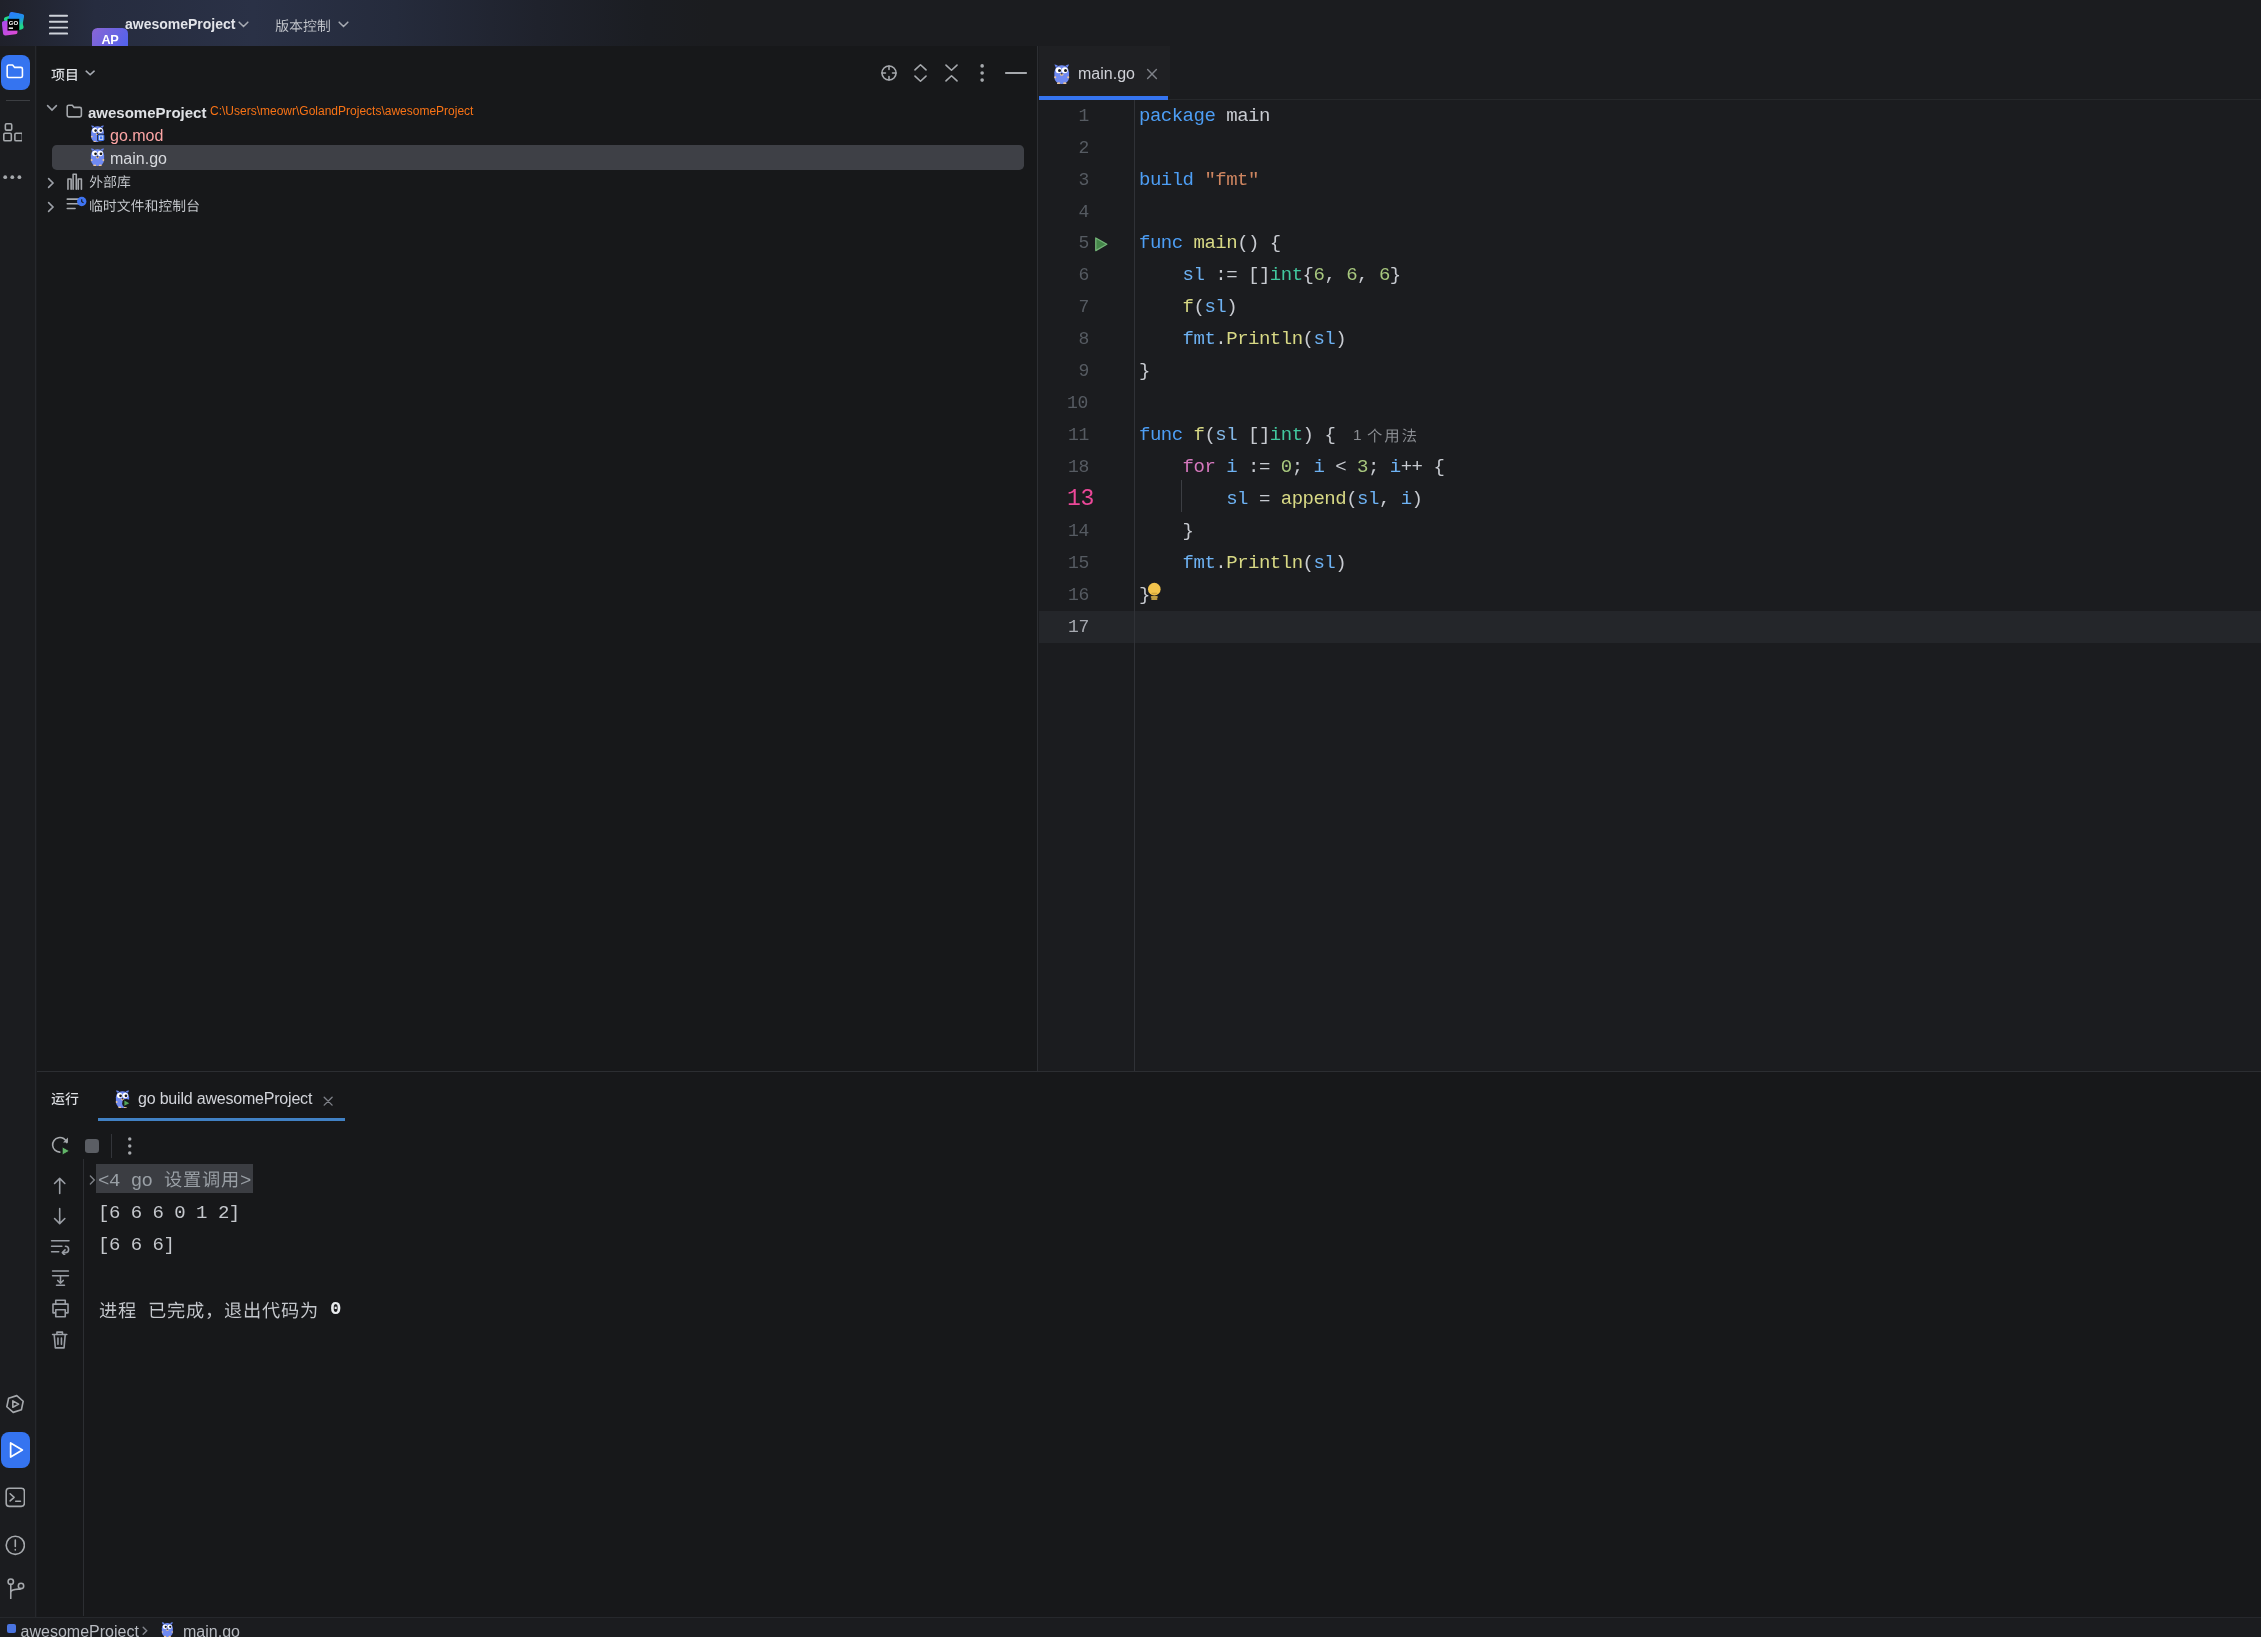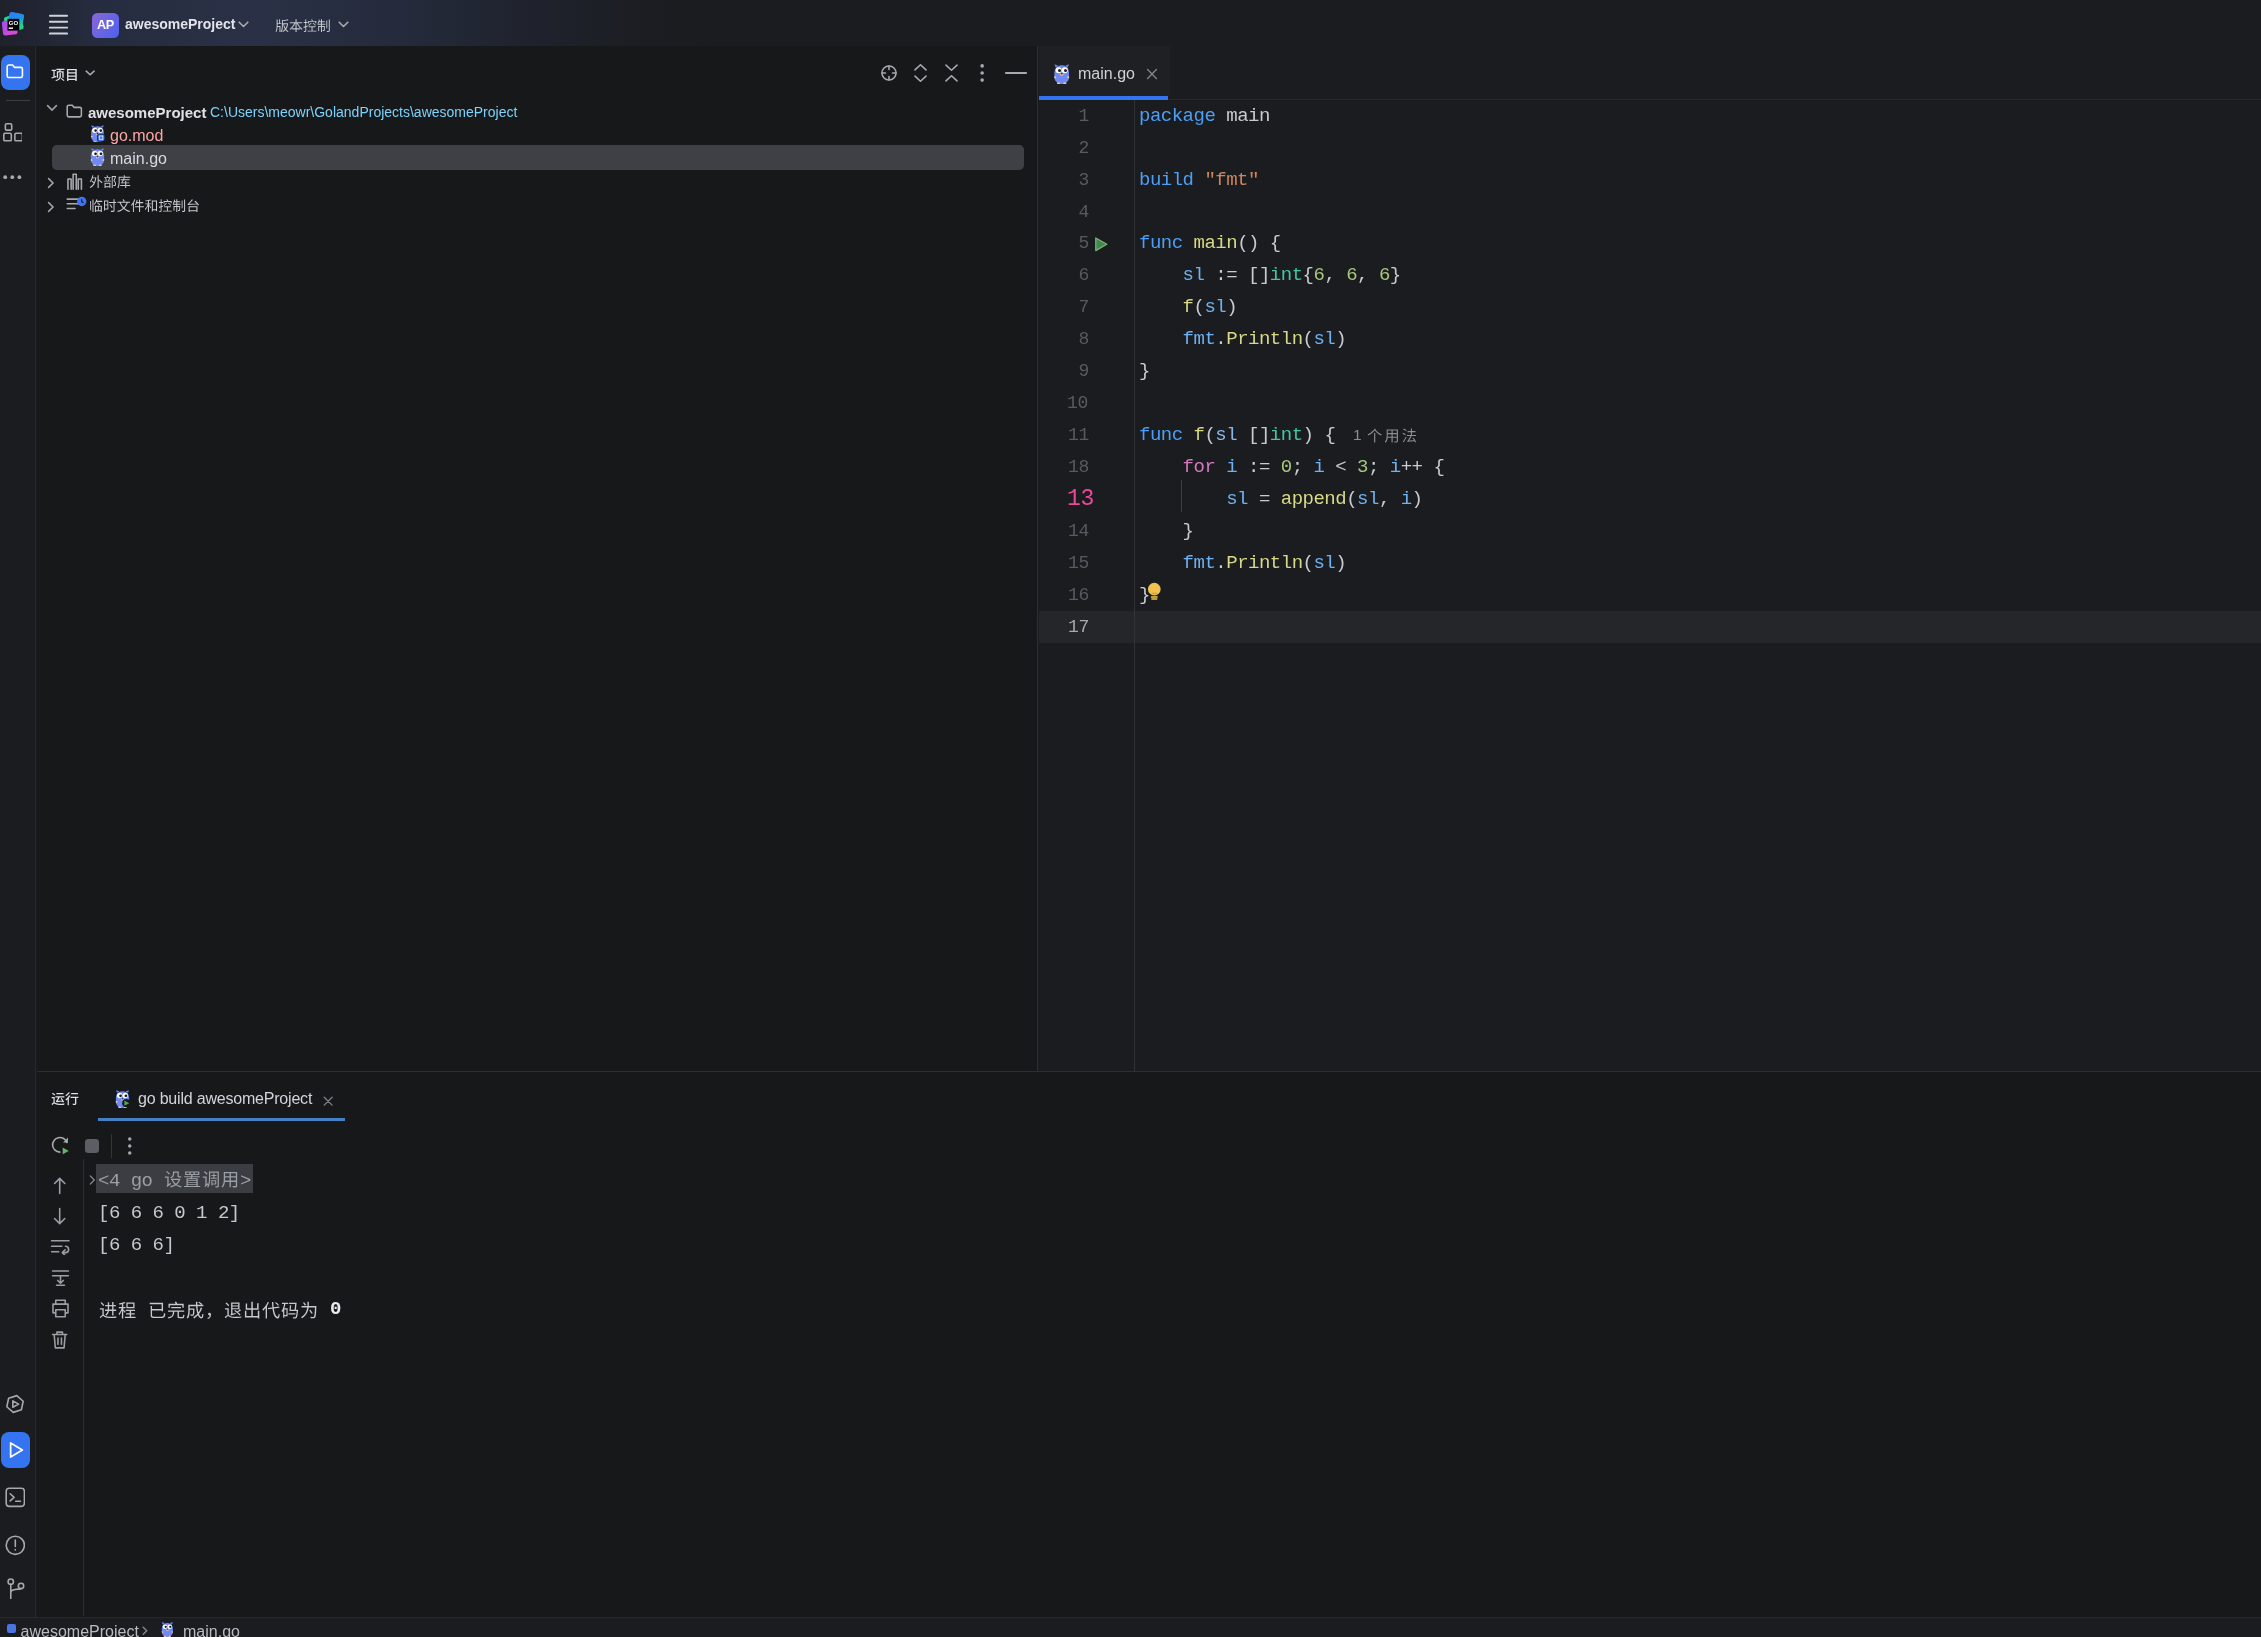--- a/index.html
+++ b/index.html
@@ -28,21 +28,21 @@
 <rect x="4.5" y="3.5" width="21" height="21" rx="3" transform="rotate(-18 15 14)" fill="#21d789"></rect>
 <rect x="8" y="1" width="19" height="19" rx="3" transform="rotate(11 17.5 10.5)" fill="url(#lgB)"></rect>
 <rect x="0.5" y="10.5" width="18.5" height="18.5" rx="3" transform="rotate(-7 9.7 19.7)" fill="url(#lgM)"></rect>
 <rect x="7" y="8.5" width="15" height="15" fill="#000"></rect>
 <text x="8.6" y="16.2" font-family="Liberation Sans" font-weight="bold" font-size="7.6" fill="#fff">GO</text>
 <rect x="8.5" y="19.5" width="5.5" height="1.8" fill="#fff"></rect>
 </svg>
 <svg class="abs" style="left:49px;top:14.2px" width="19" height="20.6" viewBox="0 0 24 26" stroke="#ced2d9" stroke-width="2.4" stroke-linecap="round">
     <path d="M1 2.2h22M1 9.7h22M1 17.2h22M1 24.7h22"></path>
   </svg>
-<div class="abs" style="left:92px;top:13px;width:27px;height:24.5px;border-radius:5.5px;background:linear-gradient(125deg,#8a66d4,#4b62f0);color:#fff;font-weight:bold;font-size:12.7px;text-align:center;line-height:24.5px;letter-spacing:-0.4px">AP</div>
+<div class="abs" style="left:92px;top:28px;width:36px;height:24.5px;border-radius:5.5px;background:linear-gradient(125deg,#8a66d4,#4b62f0);color:#fff;font-weight:bold;font-size:12.7px;text-align:center;line-height:24.5px;letter-spacing:-0.4px">AP</div>
 <div class="abs" style="left:125px;top:16px;font-size:14px;font-weight:bold;color:#e2e4e9">awesomeProject</div>
 <svg class="abs" style="left:238px;top:21.3px" width="11" height="7.1" viewBox="0 0 14 9" fill="none" stroke="#a7abb3" stroke-width="2" stroke-linecap="round">
     <path d="M1.5 1.5L7 7l5.5-5.5"></path>
   </svg>
 <div style="position:absolute;left:275px;top:17.6px">
     <svg class="" width="56" height="17.4" viewBox="0 0 70.4 22.0" style="overflow:visible">
       <path fill="#c2c5cb" d="M2.4 6.5H7.7V7.6H2.4ZM9.2 6.7H15.5V7.9H9.2ZM5.0 1.5H6.2V7.2H5.0ZM2.4 10.2H6.7V17.8H5.4V11.4H2.4ZM1.8 1.9H3.1V8.9Q3.1 10.1 3.0 11.3Q3.0 12.5 2.8 13.6Q2.6 14.8 2.3 15.8Q2.0 16.9 1.5 17.8Q1.4 17.7 1.2 17.6Q1.0 17.4 0.9 17.3Q0.7 17.1 0.5 17.0Q1.0 16.2 1.2 15.2Q1.5 14.2 1.6 13.1Q1.8 12.1 1.8 11.0Q1.8 9.9 1.8 8.9ZM15.2 6.7H15.4L15.6 6.7L16.4 6.9Q16.0 9.8 15.1 11.9Q14.2 14.0 12.8 15.5Q11.5 17.0 9.8 17.8Q9.8 17.7 9.6 17.5Q9.5 17.3 9.3 17.1Q9.2 16.9 9.0 16.7Q10.6 16.0 11.8 14.7Q13.1 13.4 13.9 11.4Q14.8 9.5 15.2 7.0ZM11.1 7.5Q11.5 9.6 12.3 11.5Q13.0 13.3 14.2 14.6Q15.4 16.0 16.9 16.8Q16.8 16.9 16.6 17.1Q16.5 17.2 16.3 17.4Q16.2 17.6 16.0 17.8Q14.4 16.9 13.2 15.5Q12.1 14.0 11.3 12.0Q10.5 10.0 10.1 7.7ZM15.9 1.7 16.7 2.9Q15.6 3.1 14.3 3.3Q13.0 3.5 11.6 3.7Q10.2 3.8 8.9 3.9Q8.8 3.7 8.7 3.3Q8.6 3.0 8.5 2.8Q9.8 2.7 11.2 2.5Q12.5 2.4 13.7 2.2Q15.0 2.0 15.9 1.7ZM8.5 2.8H9.8V8.9Q9.8 10.0 9.7 11.2Q9.7 12.3 9.5 13.5Q9.3 14.7 9.0 15.8Q8.6 16.9 8.0 17.9Q7.9 17.7 7.7 17.6Q7.6 17.5 7.4 17.3Q7.2 17.2 7.0 17.1Q7.5 16.2 7.8 15.2Q8.1 14.2 8.3 13.1Q8.4 12.0 8.5 10.9Q8.5 9.8 8.5 8.9Z M18.7 5.3H34.1V6.6H18.7ZM21.6 13.1H31.2V14.5H21.6ZM25.7 1.6H27.1V17.8H25.7ZM24.4 5.7 25.6 6.1Q24.9 7.9 24.0 9.6Q23.0 11.3 21.8 12.7Q20.6 14.1 19.2 15.0Q19.1 14.8 19.0 14.6Q18.8 14.4 18.6 14.2Q18.4 14.0 18.3 13.9Q19.5 13.1 20.7 11.8Q21.9 10.5 22.9 9.0Q23.8 7.4 24.4 5.7ZM28.3 5.8Q28.9 7.4 29.9 9.0Q30.8 10.5 32.0 11.8Q33.3 13.0 34.6 13.8Q34.4 13.9 34.2 14.1Q34.0 14.3 33.8 14.5Q33.7 14.7 33.6 14.9Q32.2 14.1 31.0 12.7Q29.8 11.3 28.8 9.6Q27.8 8.0 27.1 6.1Z M35.8 11.2Q36.8 10.9 38.2 10.4Q39.6 10.0 41.0 9.4L41.2 10.6Q39.9 11.1 38.5 11.6Q37.2 12.1 36.1 12.5ZM36.0 5.0H41.1V6.2H36.0ZM38.1 1.6H39.3V16.1Q39.3 16.6 39.2 16.9Q39.1 17.2 38.7 17.4Q38.4 17.5 37.9 17.6Q37.3 17.6 36.5 17.6Q36.5 17.4 36.4 17.0Q36.3 16.7 36.1 16.4Q36.7 16.4 37.2 16.4Q37.6 16.4 37.8 16.4Q37.9 16.4 38.0 16.3Q38.1 16.3 38.1 16.1ZM42.5 10.4H50.9V11.6H42.5ZM41.0 16.0H52.2V17.2H41.0ZM41.7 3.7H52.0V6.6H50.7V4.9H42.9V6.8H41.7ZM46.0 11.1H47.3V16.6H46.0ZM45.5 1.9 46.8 1.6Q47.1 2.1 47.3 2.8Q47.6 3.4 47.8 3.9L46.5 4.3Q46.4 3.8 46.1 3.1Q45.8 2.4 45.5 1.9ZM47.4 6.6 48.2 5.9Q48.8 6.4 49.4 7.0Q50.1 7.5 50.7 8.1Q51.2 8.6 51.6 9.0L50.8 9.9Q50.4 9.5 49.8 8.9Q49.3 8.3 48.6 7.7Q48.0 7.1 47.4 6.6ZM45.1 5.9 46.2 6.4Q45.7 7.0 45.1 7.7Q44.5 8.4 43.8 9.0Q43.2 9.6 42.5 10.1Q42.5 9.9 42.3 9.7Q42.2 9.6 42.0 9.4Q41.8 9.2 41.7 9.1Q42.6 8.5 43.5 7.6Q44.4 6.8 45.1 5.9Z M64.7 3.2H65.9V13.0H64.7ZM67.8 1.8H69.1V15.9Q69.1 16.6 69.0 16.9Q68.8 17.3 68.4 17.5Q68.0 17.6 67.3 17.7Q66.5 17.7 65.6 17.7Q65.5 17.4 65.4 17.0Q65.3 16.6 65.1 16.3Q65.9 16.3 66.6 16.3Q67.2 16.4 67.5 16.3Q67.7 16.3 67.8 16.3Q67.8 16.2 67.8 16.0ZM57.9 1.7H59.2V17.8H57.9ZM61.6 10.2H62.8V15.0Q62.8 15.5 62.7 15.7Q62.6 16.0 62.3 16.2Q62.0 16.3 61.5 16.4Q60.9 16.4 60.2 16.4Q60.2 16.1 60.1 15.8Q60.0 15.5 59.8 15.2Q60.4 15.3 60.8 15.3Q61.2 15.3 61.4 15.2Q61.6 15.2 61.6 15.0ZM54.4 10.2H62.1V11.4H55.6V16.3H54.4ZM53.6 7.2H63.4V8.4H53.6ZM55.3 4.1H62.7V5.3H55.0ZM55.3 2.0 56.5 2.3Q56.2 3.6 55.7 4.9Q55.3 6.2 54.7 7.1Q54.6 7.1 54.4 7.0Q54.1 6.9 53.9 6.8Q53.7 6.7 53.5 6.7Q54.1 5.8 54.6 4.5Q55.0 3.3 55.3 2.0Z"></path>
     </svg>
   </div>
 <svg class="abs" style="left:338px;top:21.3px" width="11" height="7.1" viewBox="0 0 14 9" fill="none" stroke="#a7abb3" stroke-width="2" stroke-linecap="round">
@@ -110,21 +110,21 @@
     <circle cx="4" cy="21.5" r="2.3"></circle>
   </svg>
 <div class="abs" style="left:1005px;top:72px;width:22px;height:1.9px;border-radius:0.8px;background:#a6a9ad"></div>
 <svg class="abs" style="left:46px;top:104px" width="12" height="8" viewBox="0 0 15 10" fill="none" stroke="#9da1a8" stroke-width="2" stroke-linecap="round">
     <path d="M2 2l5.5 5.5L13 2"></path>
   </svg>
 <svg class="abs" style="left:66px;top:104px" width="16.6" height="14.2" viewBox="0 0 21 18" fill="none" stroke="#a6a9ad" stroke-width="2" stroke-linejoin="round">
     <path d="M1.5 3.5 a2 2 0 0 1 2-2 h4.5 l2.2 2.8 h7.3 a2 2 0 0 1 2 2 v8 a2 2 0 0 1-2 2 h-14 a2 2 0 0 1-2-2 z"></path>
   </svg>
 <div class="abs" style="left:88px;top:104px;font-size:15px;font-weight:bold;color:#dfe1e5">awesomeProject</div>
-<div class="abs" style="left:210px;top:104px;font-size:14px;color:#7dd3fc">C:\Users\meowr\GolandProjects\awesomeProject</div>
+<div class="abs" style="left:210px;top:104px;font-size:12px;color:#f97316">C:\Users\meowr\GolandProjects\awesomeProject</div>
 <svg class="abs" style="left:90px;top:125px" width="15" height="17.4" viewBox="0 0 20 24">
 <path d="M2.8 3.8 L1.2 0.6 Q4.2 0.4 5.8 2.4 Z" fill="#6684ef"></path>
     <path d="M17.2 3.8 L18.8 0.6 Q15.8 0.4 14.2 2.4 Z" fill="#6684ef"></path>
 <rect x="1.2" y="1.6" width="17.6" height="22.4" rx="8.2" fill="#6f8af2"></rect>
 <circle cx="6.3" cy="7.4" r="3.6" fill="#fff"></circle>
     <circle cx="13.7" cy="7.4" r="3.6" fill="#fff"></circle>
 <circle cx="7.4" cy="7.7" r="1.8" fill="#17181b"></circle>
     <circle cx="14.6" cy="7.7" r="1.8" fill="#17181b"></circle>
 <ellipse cx="10" cy="12.6" rx="2.1" ry="1.5" fill="#e9c39a"></ellipse>
     <ellipse cx="10" cy="11.6" rx="1.2" ry="0.9" fill="#30323a"></ellipse>

